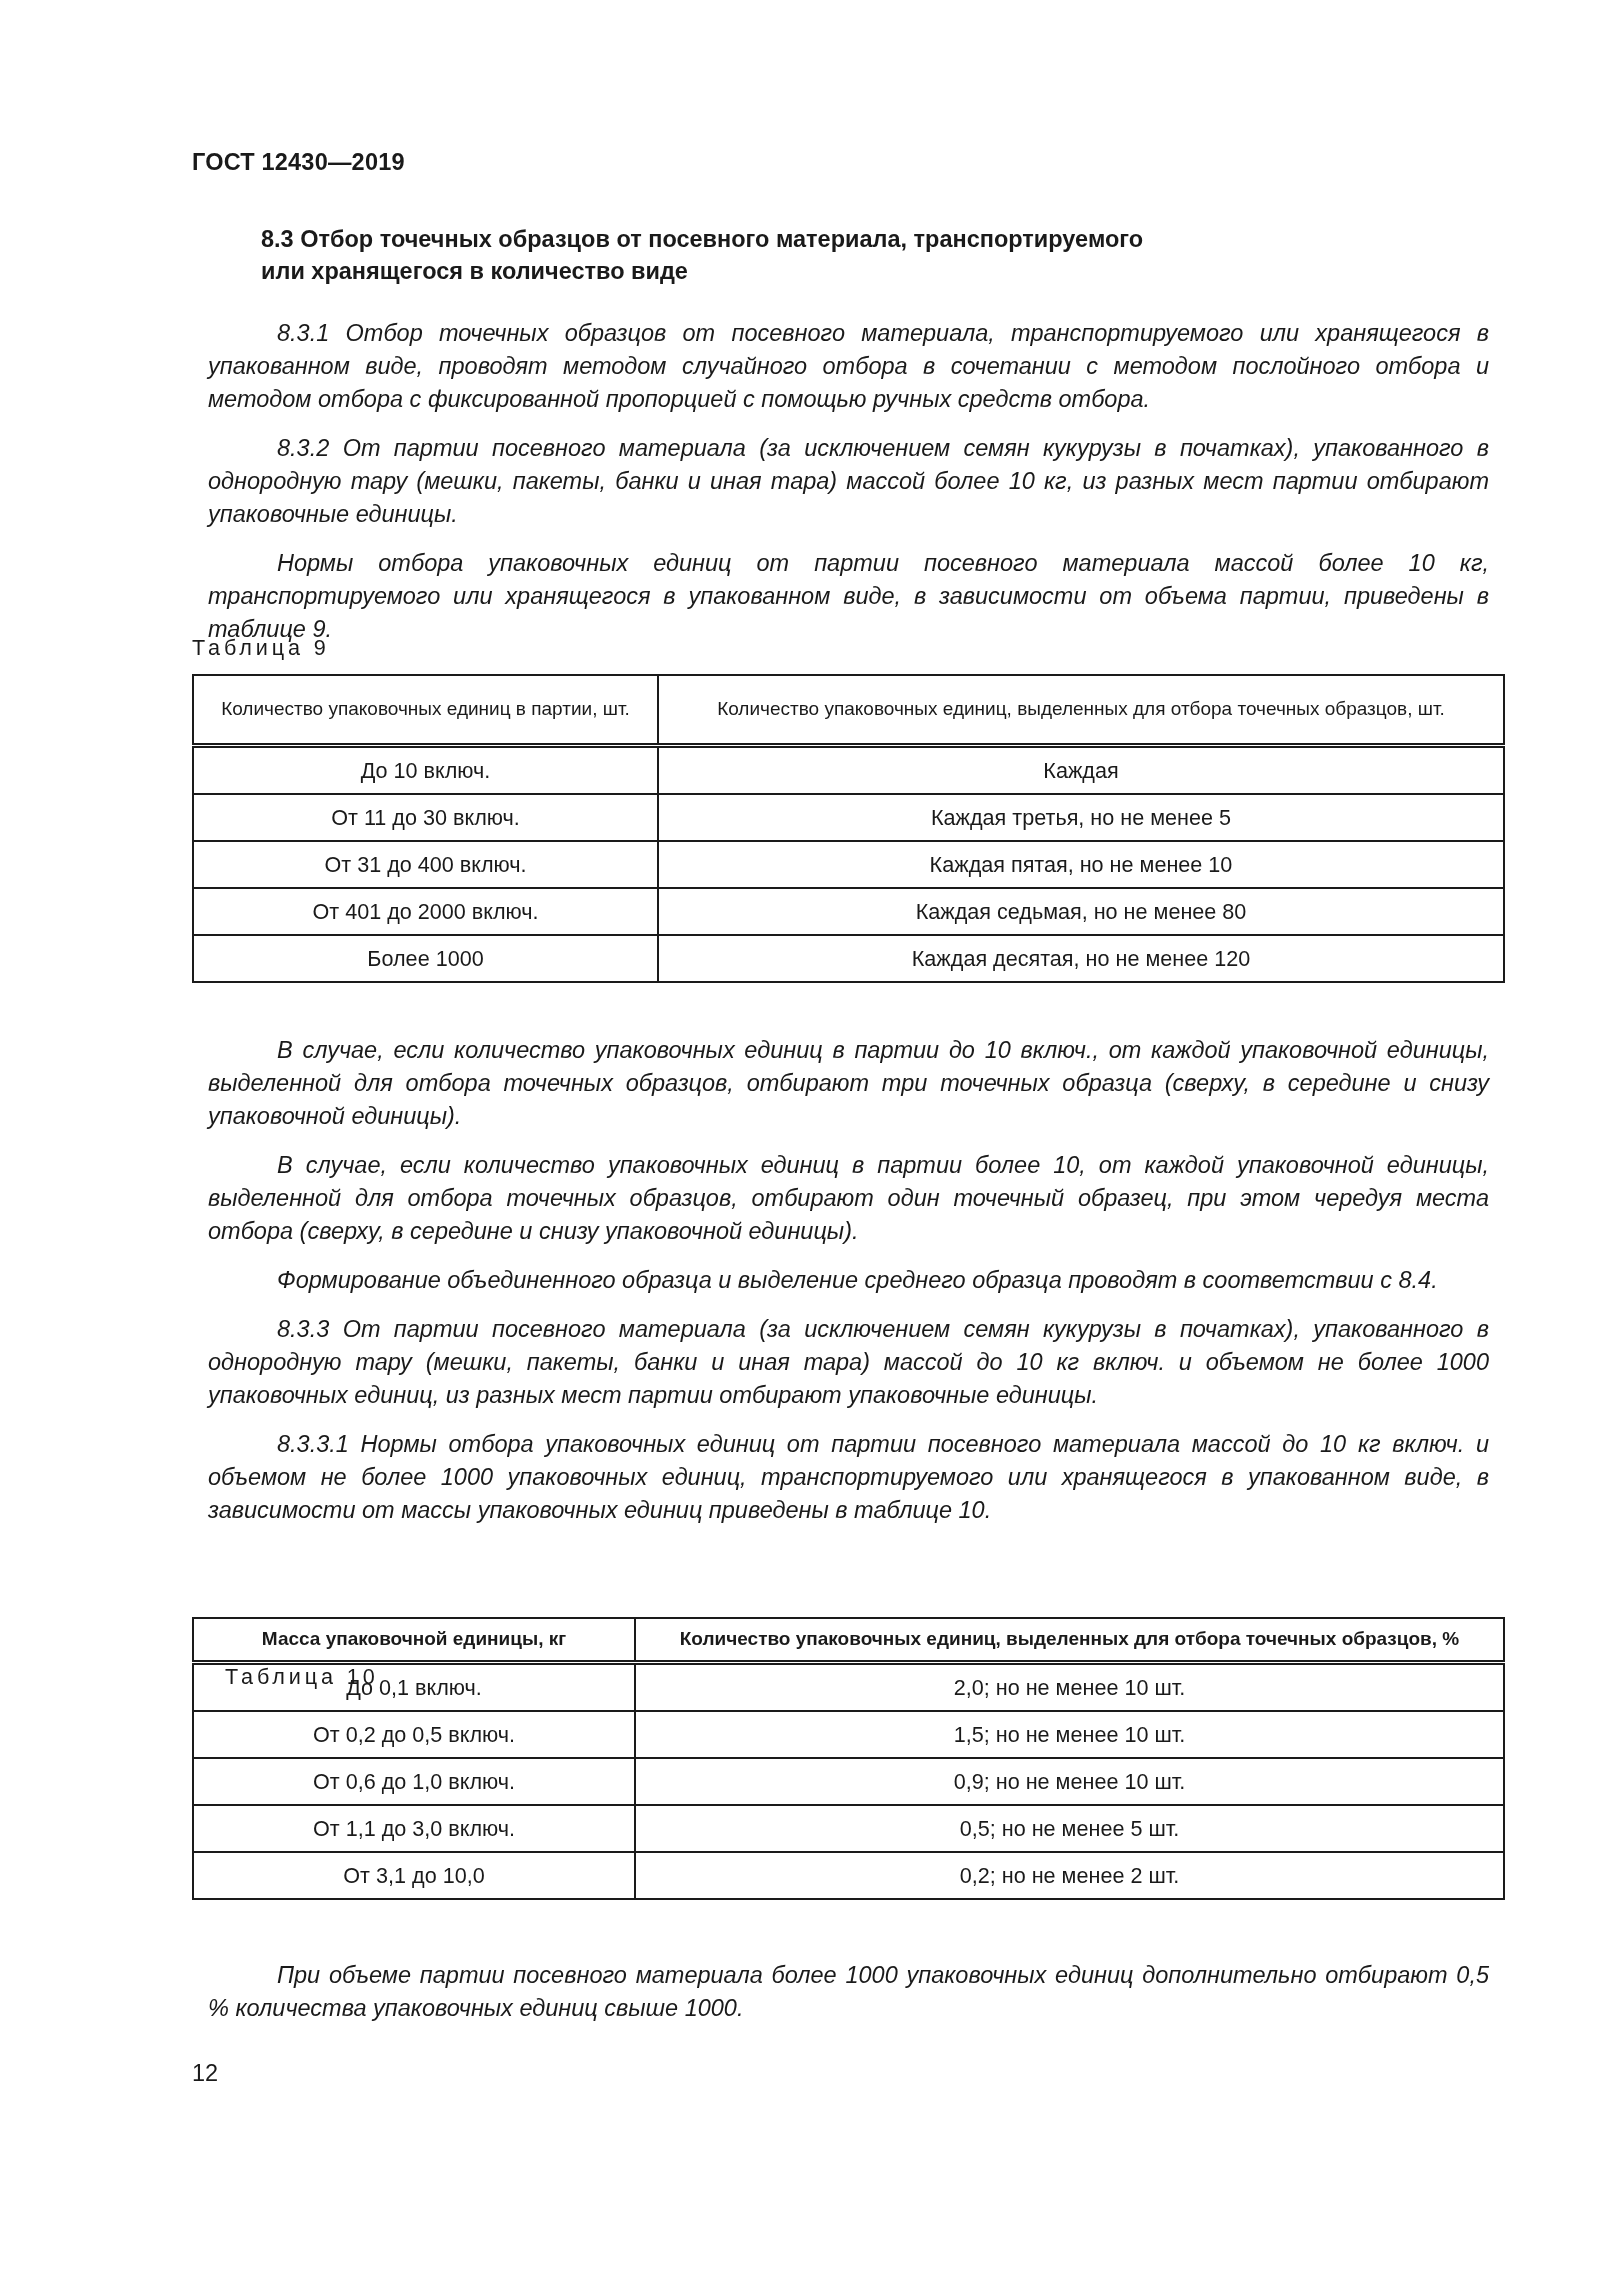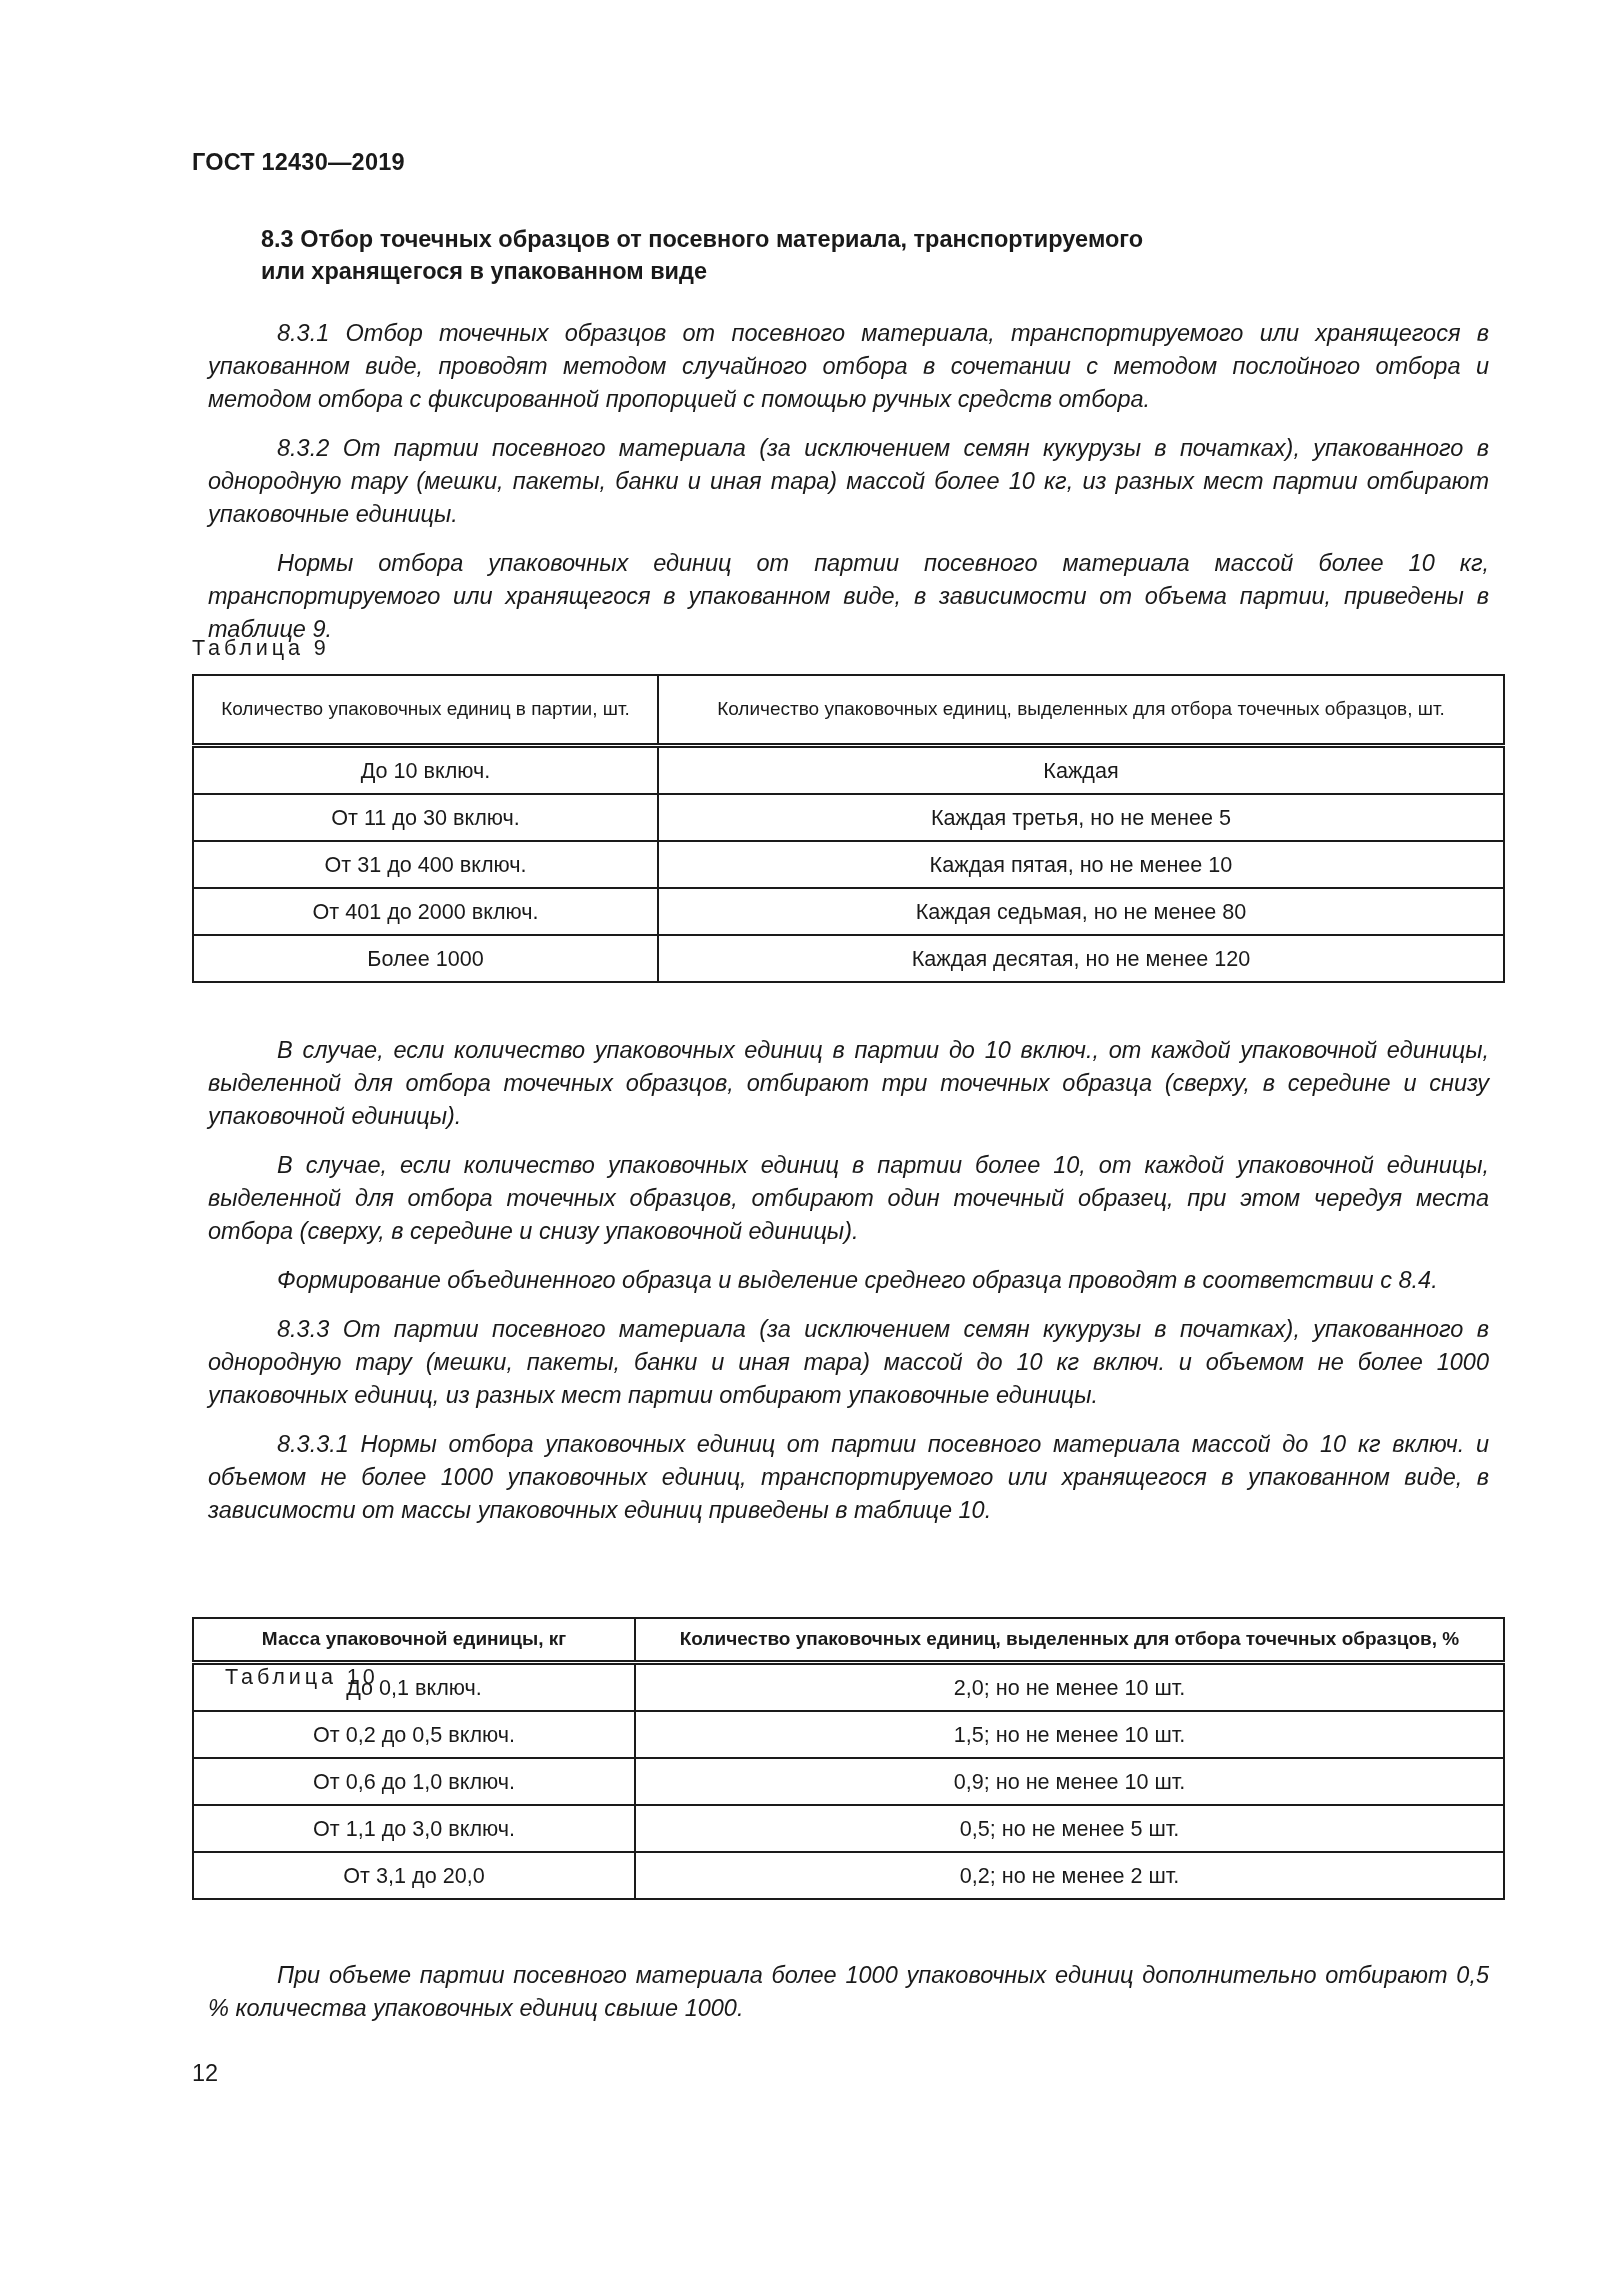--- a/index.html
+++ b/index.html
@@ -24,21 +24,21 @@
   #t10 col.c1 { width: 442px; }
   .page-number { position: absolute; left: 192px; top: 2060px; font-size: 23.5px; }
 </style>
 </head>
 <body>
 
 <div class="page-header">ГОСТ 12430—2019</div>
 
 <div class="section-heading">
   <div>8.3 Отбор точечных образцов от посевного материала, транспортируемого</div>
-  <div>или хранящегося в упакованном виде</div>
+  <div>или хранящегося в количество виде</div>
 </div>
 
 <div class="body-block" style="top: 301px;">
   <p class="para">8.3.1 Отбор точечных образцов от посевного материала, транспортируемого или хранящегося в упакованном виде, проводят методом случайного отбора в сочетании с методом послойного отбора и методом отбора с фиксированной пропорцией с помощью ручных средств отбора.</p>
   <p class="para">8.3.2 От партии посевного материала (за исключением семян кукурузы в початках), упакованного в однородную тару (мешки, пакеты, банки и иная тара) массой более 10 кг, из разных мест партии отбирают упаковочные единицы.</p>
   <p class="para">Нормы отбора упаковочных единиц от партии посевного материала массой более 10 кг, транспортируемого или хранящегося в упакованном виде, в зависимости от объема партии, приведены в таблице 9.</p>
 </div>
 
 <div class="caption" style="top: 635px;">Таблица 9</div>
 
@@ -109,21 +109,21 @@
     </tr>
     <tr>
       <td>От 0,6 до 1,0 включ.</td>
       <td>0,9; но не менее 10 шт.</td>
     </tr>
     <tr>
       <td>От 1,1 до 3,0 включ.</td>
       <td>0,5; но не менее 5 шт.</td>
     </tr>
     <tr>
-      <td>От 3,1 до 20,0</td>
+      <td>От 3,1 до 10,0</td>
       <td>0,2; но не менее 2 шт.</td>
     </tr>
   </tbody>
 </table>
 
 <div class="body-block" style="top: 1943px;">
   <p class="para">При объеме партии посевного материала более 1000 упаковочных единиц дополнительно отбирают 0,5 % количества упаковочных единиц свыше 1000.</p>
 </div>
 
 <div class="page-number">12</div>

